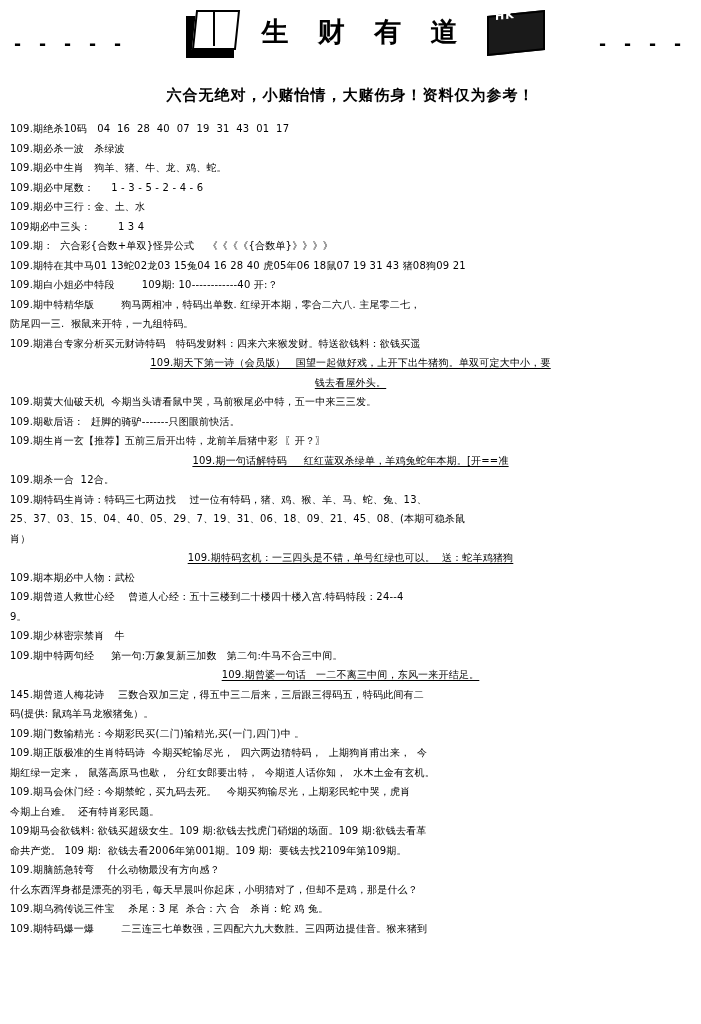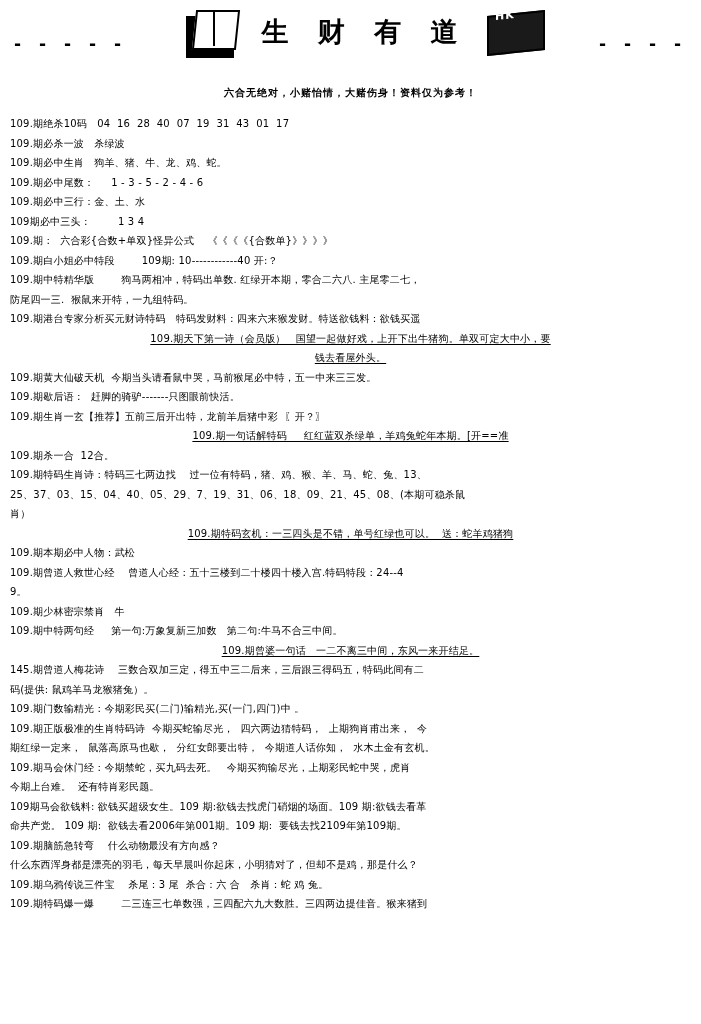--- a/index.html
+++ b/index.html
@@ -97,21 +97,21 @@
     left: 10px; top: 2px;
     color: #fff;
     font-size: 11px;
     font-weight: bold;
     letter-spacing: 1px;
     transform: skewY(-6deg);
   }
 
   .subtitle {
     text-align: center;
-    font-size: 10px;
+    font-size: 15px;
     font-weight: bold;
     letter-spacing: 1px;
     margin: 8px 0 14px 0;
     font-family: "DejaVu Sans", "Liberation Sans", sans-serif;
   }
 
   
   .content {
     padding: 0 10px 12px 10px;
   }
@@ -155,20 +155,21 @@
   <div class="subtitle">六合无绝对，小赌怡情，大赌伤身！资料仅为参考！</div>
 
   <div class="content">
       <div class="line">109.期绝杀10码   04  16  28  40  07  19  31  43  01  17</div>
       <div class="line">109.期必杀一波   杀绿波</div>
       <div class="line">109.期必中生肖   狗羊、猪、牛、龙、鸡、蛇。</div>
       <div class="line">109.期必中尾数：     1 - 3 - 5 - 2 - 4 - 6</div>
       <div class="line">109.期必中三行：金、土、水</div>
       <div class="line">109期必中三头：        1 3 4</div>
       <div class="line">109.期：  六合彩{合数+单双}怪异公式    《《《《{合数单}》》》》</div>
+      <div class="line">109.期特在其中马01 13蛇02龙03 15兔04 16 28 40 虎05年06 18鼠07 19 31 43 猪08狗09 21</div>
       <div class="line">109.期白小姐必中特段        109期: 10------------40 开:？</div>
       <div class="line">109.期中特精华版        狗马两相冲，特码出单数. 红绿开本期，零合二六八. 主尾零二七，</div>
       <div class="line">防尾四一三.  猴鼠来开特，一九组特码。</div>
       <div class="line">109.期港台专家分析买元财诗特码   特码发财料：四来六来猴发财。特送欲钱料：欲钱买遥</div>
       <div class="line u">109.期天下第一诗（会员版）   国望一起做好戏，上开下出牛猪狗。单双可定大中小，要</div>
       <div class="line u">钱去看屋外头。</div>
       <div class="line">109.期黄大仙破天机  今期当头请看鼠中哭，马前猴尾必中特，五一中来三三发。</div>
       <div class="line">109.期歇后语：  赶脚的骑驴-------只图眼前快活。</div>
       <div class="line">109.期生肖一玄【推荐】五前三后开出特，龙前羊后猪中彩  〖开？〗</div>
       <div class="line u">109.期一句话解特码     红红蓝双杀绿单，羊鸡兔蛇年本期。[开==准</div>

